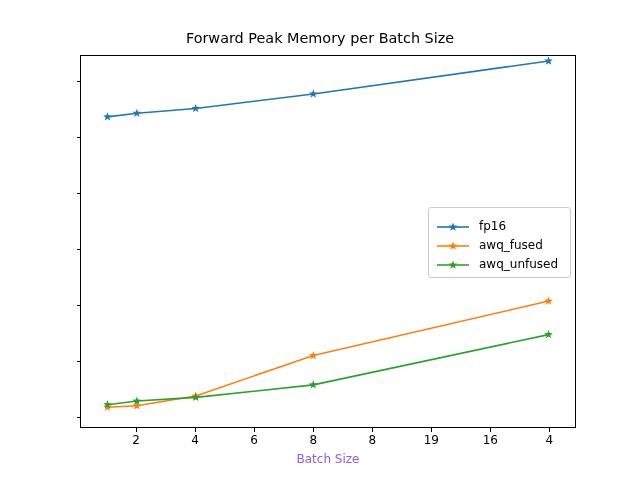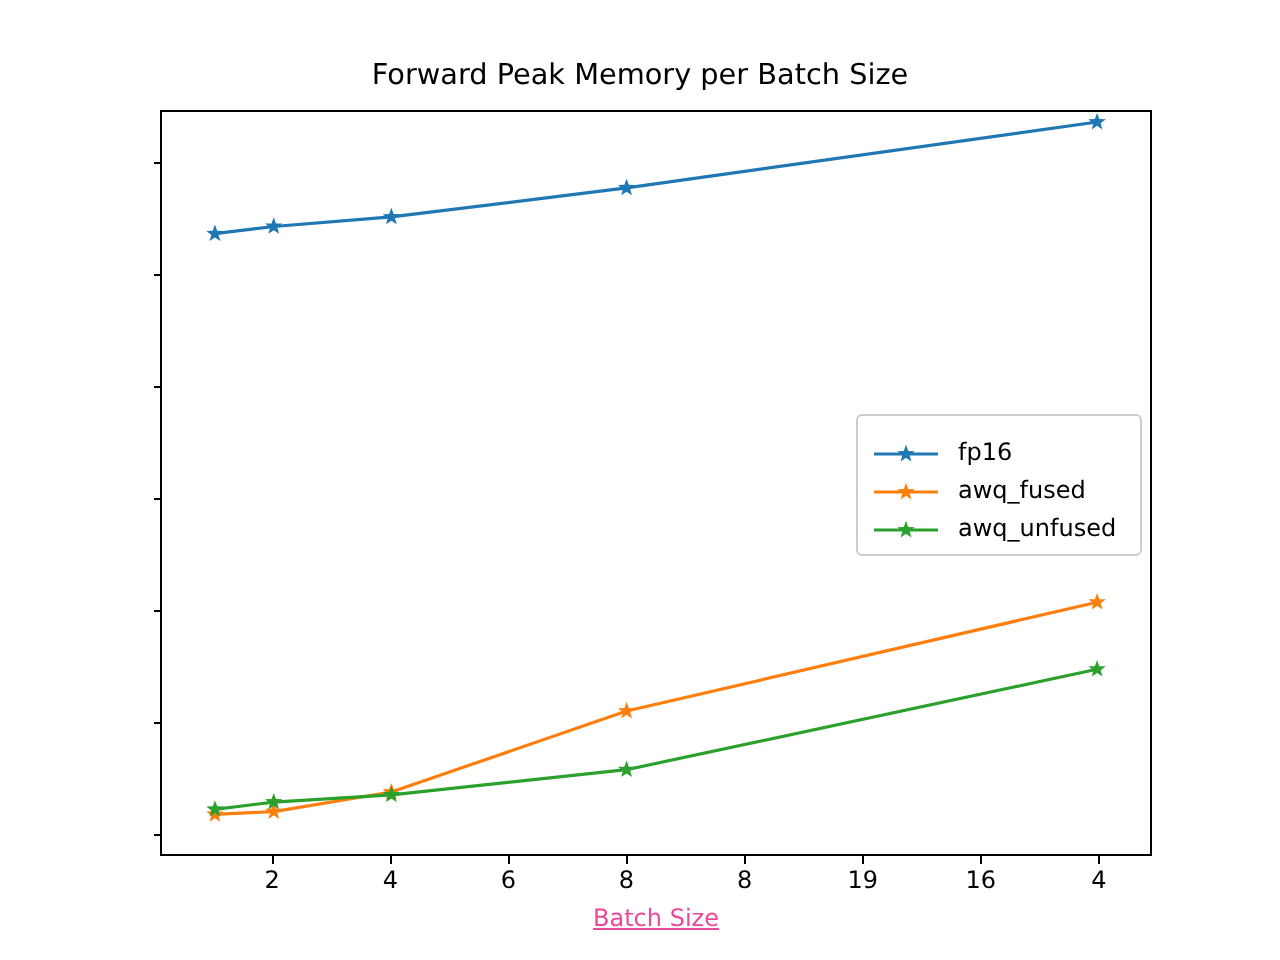--- a/index.html
+++ b/index.html
@@ -90,22 +90,21 @@
     color: #000000;
   }
   
   #xlabel {
     position: absolute;
     left: 80px;
     top: 452px;
     width: 496px;
     text-align: center;
     font-size: 12px;
-    color: #ec4899;
-    text-decoration: underline;
+    color: #8b5cf6;
   }
   
   #legend {
     position: absolute;
     left: 428px;
     top: 207px;
     width: 143px;
     box-sizing: border-box;
     background: #ffffff;
     border: 0.8px solid #cccccc;

